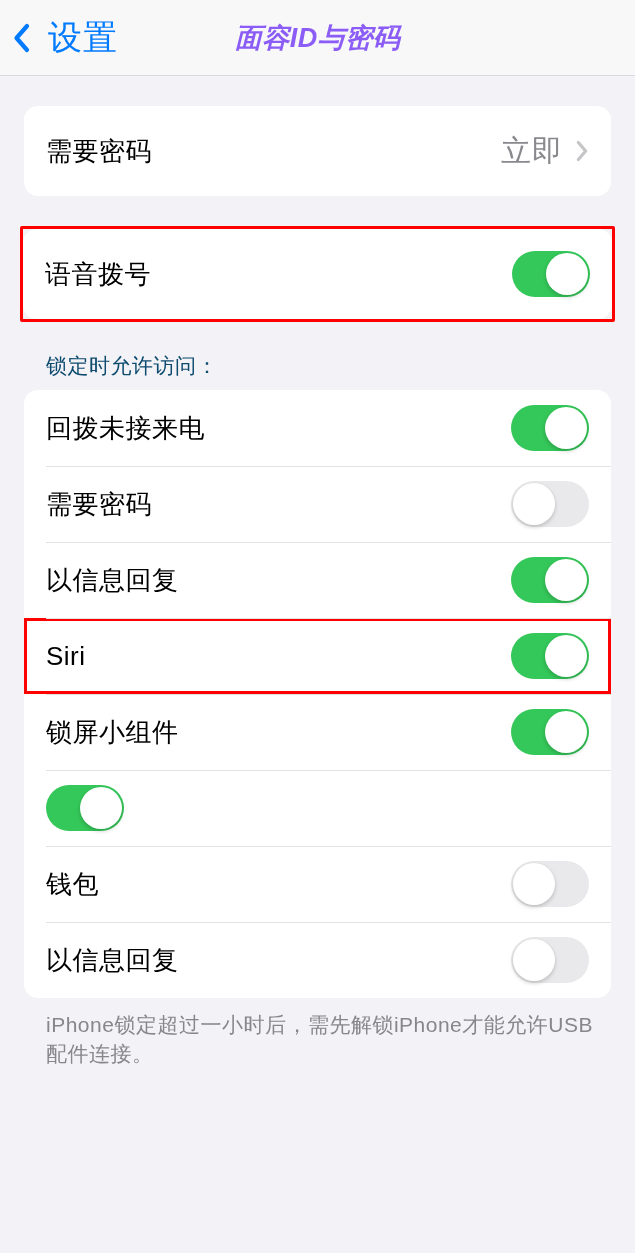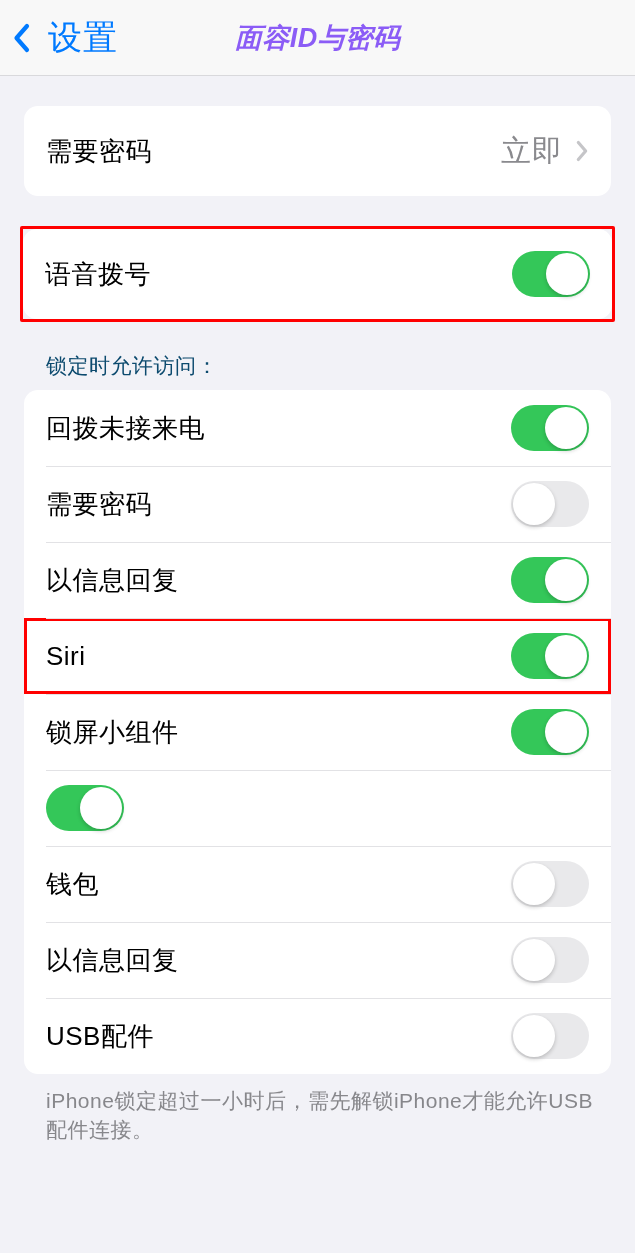--- a/index.html
+++ b/index.html
@@ -257,23 +257,17 @@
         <div class="toggle off">
           <div class="toggle-knob"></div>
         </div>
       </div>
       <div class="row">
         <span class="row-label">以信息回复</span>
         <div class="toggle off">
           <div class="toggle-knob"></div>
         </div>
       </div>
-      <div class="row">
-        <span class="row-label">USB配件</span>
-        <div class="toggle off">
-          <div class="toggle-knob"></div>
-        </div>
-      </div>
     </div>
 
   <div class="footnote" style="margin-left:46px; margin-right:40px;">iPhone锁定超过一小时后，需先解锁iPhone才能允许USB配件连接。</div>
 
 </div>
 
 </body></html>

